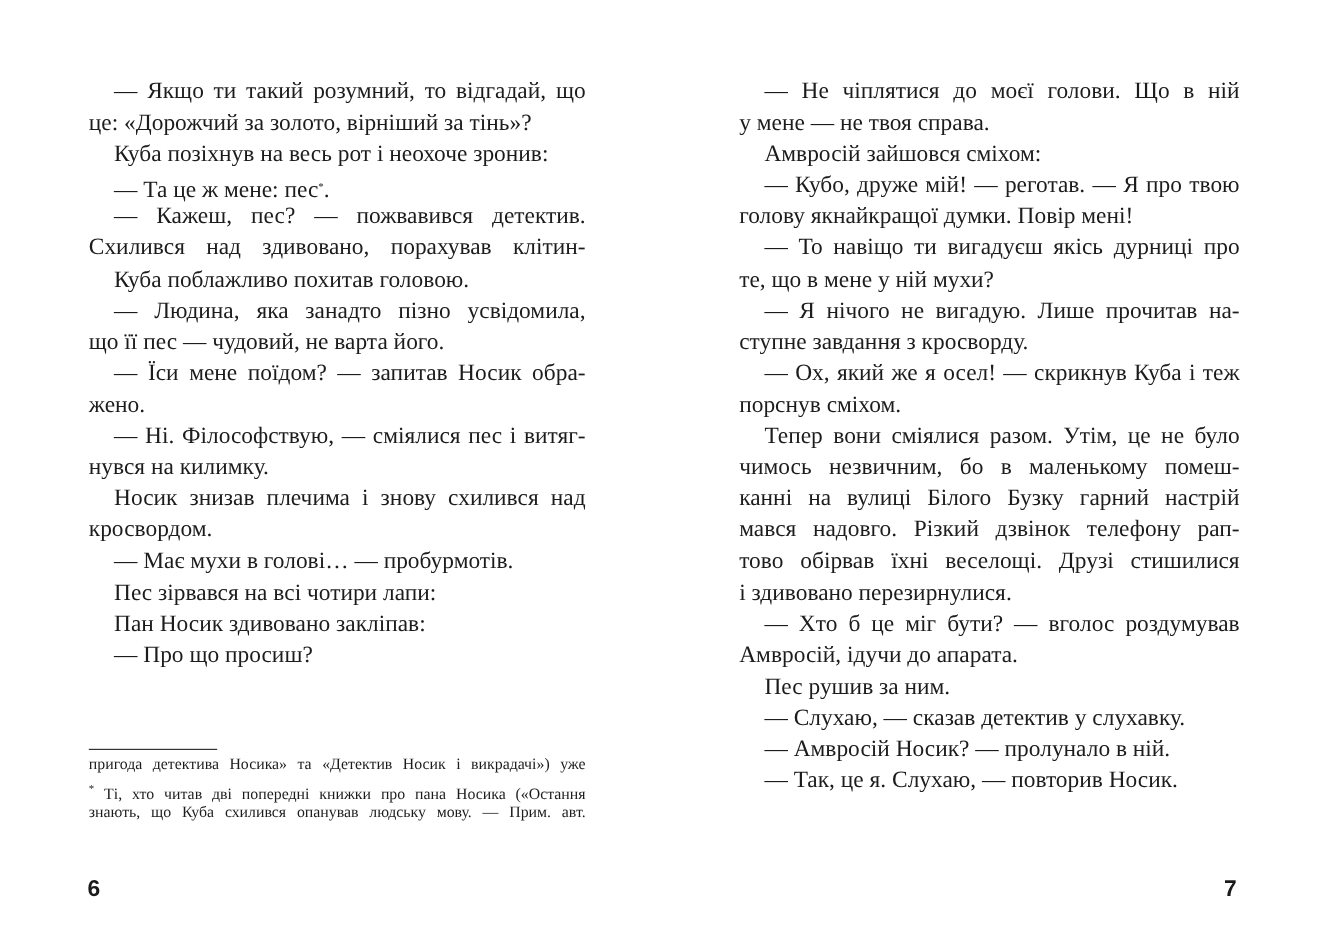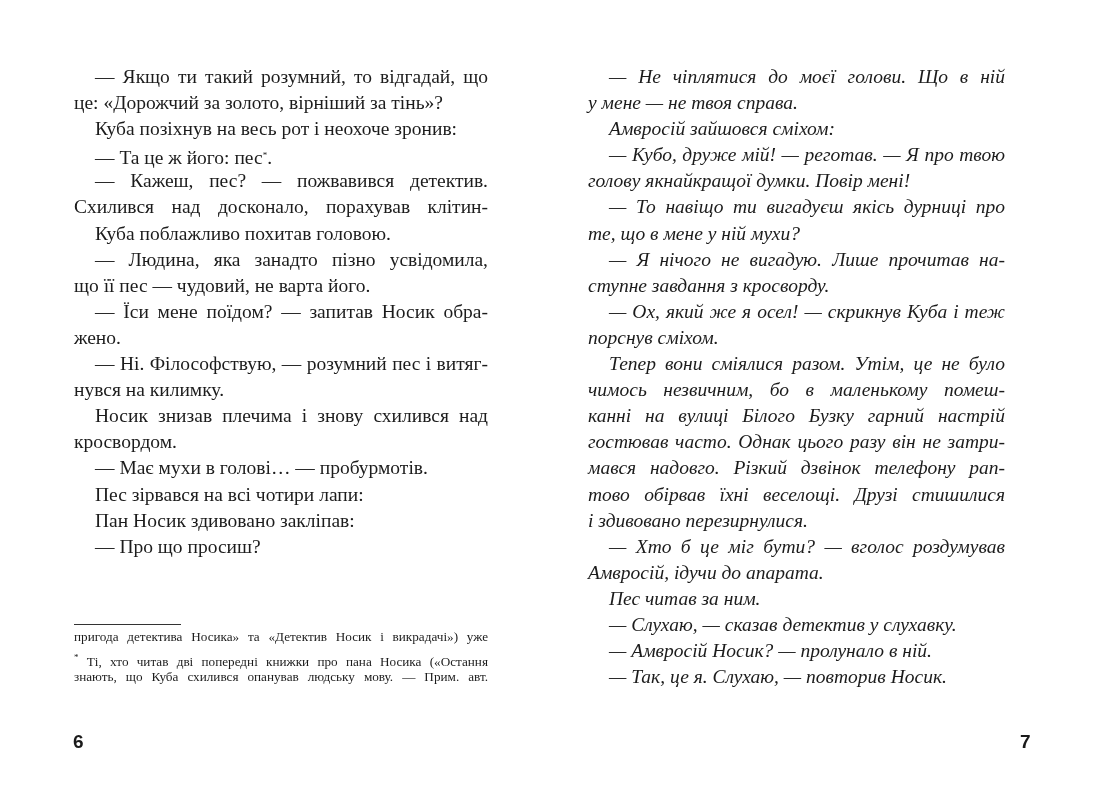--- a/index.html
+++ b/index.html
@@ -13,21 +13,21 @@
       position: relative;
       overflow: hidden;
       font-family: "Liberation Serif", "DejaVu Serif", serif;
       color: #1c1c1c;
     }
     .page {
       position: absolute;
       top: 64px;
     }
     #page-left { left: 74px; width: 414px; }
-    #page-right { left: 588px; width: 417px; font-style: italic; }
+    #page-right { left: 616px; width: 417px; }
     .text-line {
       font-size: 19.5px;
       line-height: 26.1px;
       height: 26.1px;
       white-space: nowrap;
       text-align: justify;
       text-align-last: justify;
       display: block;
     }
     .text-line.last {
@@ -74,29 +74,29 @@
     #page-number-left { left: 73px; }
     #page-number-right { left: 1020px; }
   </style>
 </head>
 <body>
 
 <div id="page-left" class="page">
     <span class="text-line indent"><span>— Якщо ти такий розумний, то відгадай, що</span></span>
     <span class="text-line last"><span>це: «Дорожчий за золото, вірніший за тінь»?</span></span>
     <span class="text-line indent last"><span>Куба позіхнув на весь рот і неохоче зронив:</span></span>
-    <span class="text-line indent last"><span>— Та це ж його: пес</span><span class="sup">*</span><span>.</span></span>
+    <span class="text-line indent last"><span>— Та це ж мене: пес</span><span class="sup">*</span><span>.</span></span>
     <span class="text-line indent"><span>— Кажеш, пес? — пожвавився детектив.</span></span>
-    <span class="text-line"><span>Схилився над досконало, порахував клітин-</span></span>
+    <span class="text-line"><span>Схилився над здивовано, порахував клітин-</span></span>
     <span class="text-line indent last"><span>Куба поблажливо похитав головою.</span></span>
     <span class="text-line indent"><span>— Людина, яка занадто пізно усвідомила,</span></span>
     <span class="text-line last"><span>що її пес — чудовий, не варта його.</span></span>
     <span class="text-line indent"><span>— Їси мене поїдом? — запитав Носик обра-</span></span>
     <span class="text-line last"><span>жено.</span></span>
-    <span class="text-line indent"><span>— Ні. Філософствую, — розумний пес і витяг-</span></span>
+    <span class="text-line indent"><span>— Ні. Філософствую, — сміялися пес і витяг-</span></span>
     <span class="text-line last"><span>нувся на килимку.</span></span>
     <span class="text-line indent"><span>Носик знизав плечима і знову схилився над</span></span>
     <span class="text-line last"><span>кросвордом.</span></span>
     <span class="text-line indent last"><span>— Має мухи в голові… — пробурмотів.</span></span>
     <span class="text-line indent last"><span>Пес зірвався на всі чотири лапи:</span></span>
     <span class="text-line indent last"><span>Пан Носик здивовано закліпав:</span></span>
     <span class="text-line indent last"><span>— Про що просиш?</span></span>
   </div>
 <div class="footnote-rule"></div>
 <div id="footnote" class="footnote">
@@ -114,24 +114,23 @@
     <span class="text-line last"><span>голову якнайкращої думки. Повір мені!</span></span>
     <span class="text-line indent"><span>— То навіщо ти вигадуєш якісь дурниці про</span></span>
     <span class="text-line last"><span>те, що в мене у ній мухи?</span></span>
     <span class="text-line indent"><span>— Я нічого не вигадую. Лише прочитав на-</span></span>
     <span class="text-line last"><span>ступне завдання з кросворду.</span></span>
     <span class="text-line indent"><span>— Ох, який же я осел! — скрикнув Куба і теж</span></span>
     <span class="text-line last"><span>порснув сміхом.</span></span>
     <span class="text-line indent"><span>Тепер вони сміялися разом. Утім, це не було</span></span>
     <span class="text-line"><span>чимось незвичним, бо в маленькому помеш-</span></span>
     <span class="text-line"><span>канні на вулиці Білого Бузку гарний настрій</span></span>
-    <span class="text-line"><span>гостював часто. Однак цього разу він не затри-</span></span>
     <span class="text-line"><span>мався надовго. Різкий дзвінок телефону рап-</span></span>
     <span class="text-line"><span>тово обірвав їхні веселощі. Друзі стишилися</span></span>
     <span class="text-line last"><span>і здивовано перезирнулися.</span></span>
     <span class="text-line indent"><span>— Хто б це міг бути? — вголос роздумував</span></span>
     <span class="text-line last"><span>Амвросій, ідучи до апарата.</span></span>
-    <span class="text-line indent last"><span>Пес читав за ним.</span></span>
+    <span class="text-line indent last"><span>Пес рушив за ним.</span></span>
     <span class="text-line indent last"><span>— Слухаю, — сказав детектив у слухавку.</span></span>
     <span class="text-line indent last"><span>— Амвросій Носик? — пролунало в ній.</span></span>
     <span class="text-line indent last"><span>— Так, це я. Слухаю, — повторив Носик.</span></span>
   </div>
 <div id="page-number-right" class="page-number">7</div>
 
 </body></html>

